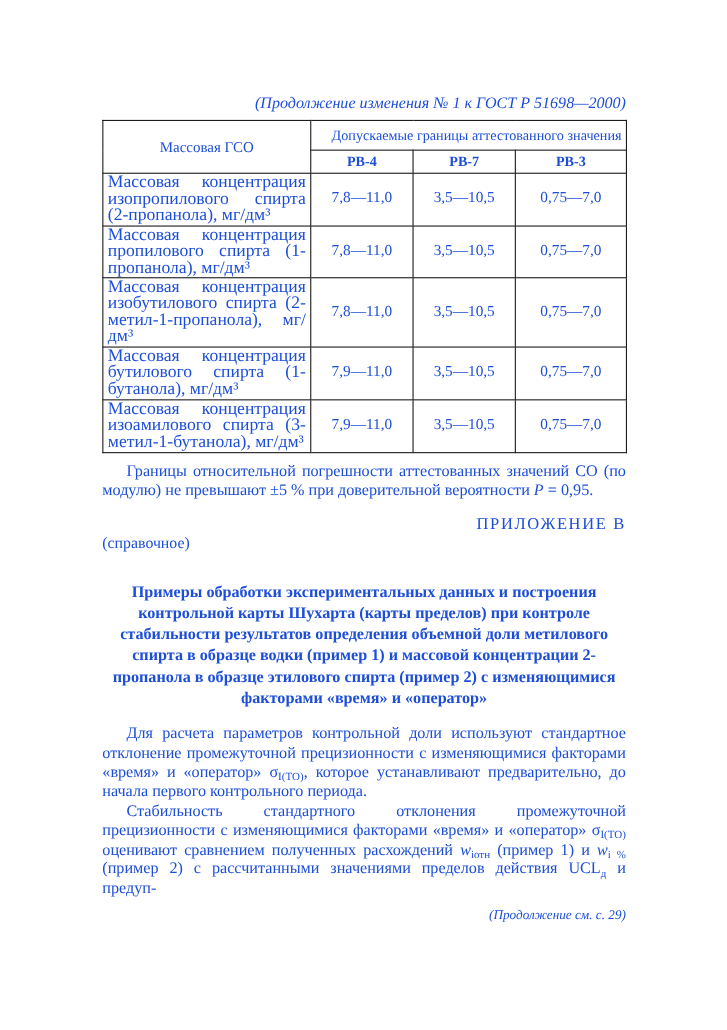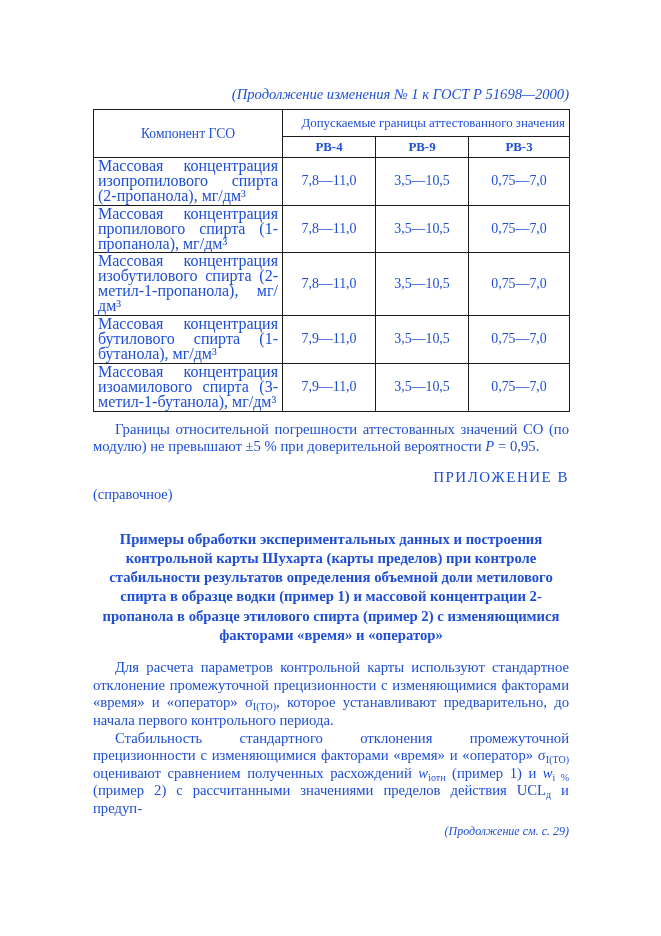--- a/index.html
+++ b/index.html
@@ -132,26 +132,26 @@
 
   <table class="gso">
     <colgroup>
       <col class="c1">
         <col class="c2">
         <col class="c3">
         <col class="c4">
     </colgroup>
     <thead>
       <tr>
-        <th class="comp-head" rowspan="2">Компонент ГСО</th>
+        <th class="comp-head" rowspan="2">Массовая ГСО</th>
         <th class="group-head" colspan="3">Допускаемые границы аттестованного значения</th>
       </tr>
       <tr>
         <th class="sub-head">РВ-4</th>
-        <th class="sub-head">РВ-9</th>
+        <th class="sub-head">РВ-7</th>
         <th class="sub-head">РВ-3</th>
       </tr>
     </thead>
     <tbody>
         <tr>
           <td class="comp">Массовая концентрация изопропилового спирта (2-пропанола), мг/дм³</td>
           <td class="val">7,8—11,0</td>
           <td class="val">3,5—10,5</td>
           <td class="val">0,75—7,0</td>
         </tr>
@@ -183,19 +183,19 @@
   </table>
 
   <p class="para"><span>Границы относительной погрешности аттестованных  значений СО (по  модулю) не  превышают ±5 % при  доверительной  вероятности </span><i class="var">Р</i><span> = 0,95.</span></p>
 
   <div class="appendix-title">ПРИЛОЖЕНИЕ В</div>
 
   <div class="appendix-subtitle">(справочное)</div>
 
   <div class="section-heading">Примеры обработки экспериментальных данных и построения контрольной карты Шухарта (карты пределов) при контроле стабильности результатов определения объемной доли метилового спирта в образце водки (пример 1) и массовой концентрации 2-пропанола в образце этилового спирта (пример 2) с изменяющимися факторами «время» и «оператор»</div>
 
-  <p class="body-para first"><span>Для расчета параметров контрольной карты используют стандартное отклонение промежуточной прецизионности с изменяющимися факторами «время» и «оператор» σ</span><sub>I(ТО)</sub><span>, которое устанавливают предварительно, до начала первого контрольного периода.</span></p>
+  <p class="body-para first"><span>Для расчета параметров контрольной доли используют стандартное отклонение промежуточной прецизионности с изменяющимися факторами «время» и «оператор» σ</span><sub>I(ТО)</sub><span>, которое устанавливают предварительно, до начала первого контрольного периода.</span></p>
 
   <p class="body-para"><span>Стабильность стандартного отклонения промежуточной прецизионности с изменяющимися факторами «время» и «оператор» σ</span><sub>I(ТО)</sub><span> оценивают сравнением полученных расхождений </span><i class="var">w</i><sub>iотн</sub><span> (пример 1) и </span><i class="var">w</i><sub>i %</sub><span> (пример 2) с рассчитанными значениями пределов действия UCL</span><sub>д</sub><span> и предуп-</span></p>
 
   <div class="footer-note">(Продолжение см. с. 29)</div>
 
 </div>
 
 </body></html>

